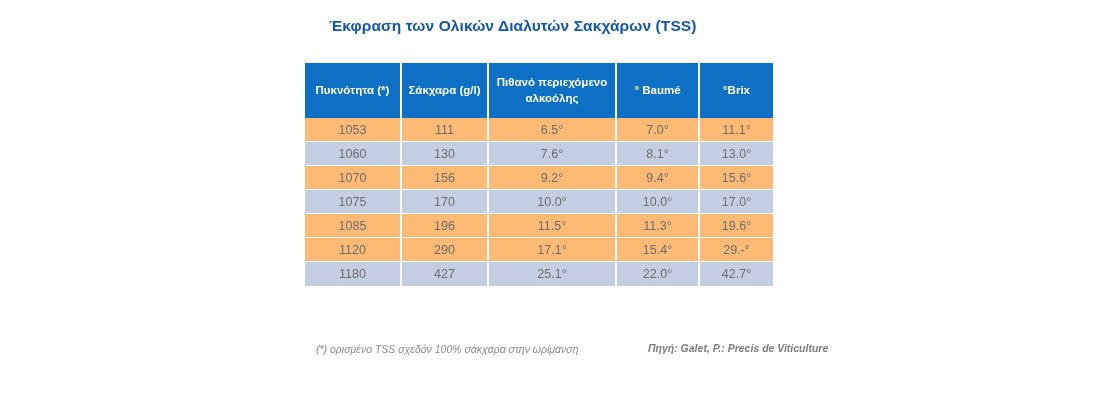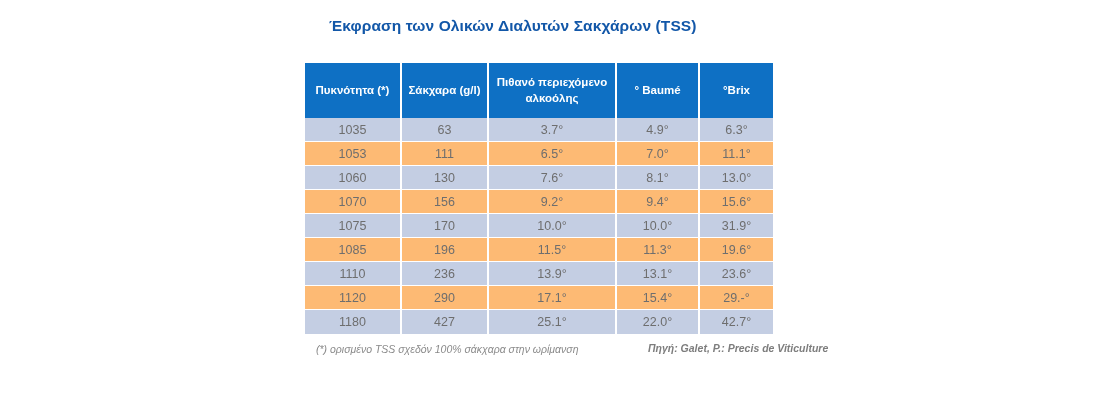--- a/index.html
+++ b/index.html
@@ -115,27 +115,20 @@
   <thead>
     <tr>
       <th>Πυκνότητα (*)</th>
       <th>Σάκχαρα (g/l)</th>
       <th>Πιθανό περιεχόμενο αλκοόλης</th>
       <th>° Baumé</th>
       <th>°Brix</th>
     </tr>
   </thead>
   <tbody>
-    <tr class="odd">
-      <td>1035</td>
-      <td>63</td>
-      <td>3.7°</td>
-      <td>4.9°</td>
-      <td>6.3°</td>
-    </tr>
     <tr class="even">
       <td>1053</td>
       <td>111</td>
       <td>6.5°</td>
       <td>7.0°</td>
       <td>11.1°</td>
     </tr>
     <tr class="odd">
       <td>1060</td>
       <td>130</td>
@@ -148,35 +141,28 @@
       <td>156</td>
       <td>9.2°</td>
       <td>9.4°</td>
       <td>15.6°</td>
     </tr>
     <tr class="odd">
       <td>1075</td>
       <td>170</td>
       <td>10.0°</td>
       <td>10.0°</td>
-      <td>31.9°</td>
+      <td>17.0°</td>
     </tr>
     <tr class="even">
       <td>1085</td>
       <td>196</td>
       <td>11.5°</td>
       <td>11.3°</td>
       <td>19.6°</td>
-    </tr>
-    <tr class="odd">
-      <td>1110</td>
-      <td>236</td>
-      <td>13.9°</td>
-      <td>13.1°</td>
-      <td>23.6°</td>
     </tr>
     <tr class="even">
       <td>1120</td>
       <td>290</td>
       <td>17.1°</td>
       <td>15.4°</td>
       <td>29.-°</td>
     </tr>
     <tr class="odd">
       <td>1180</td>

